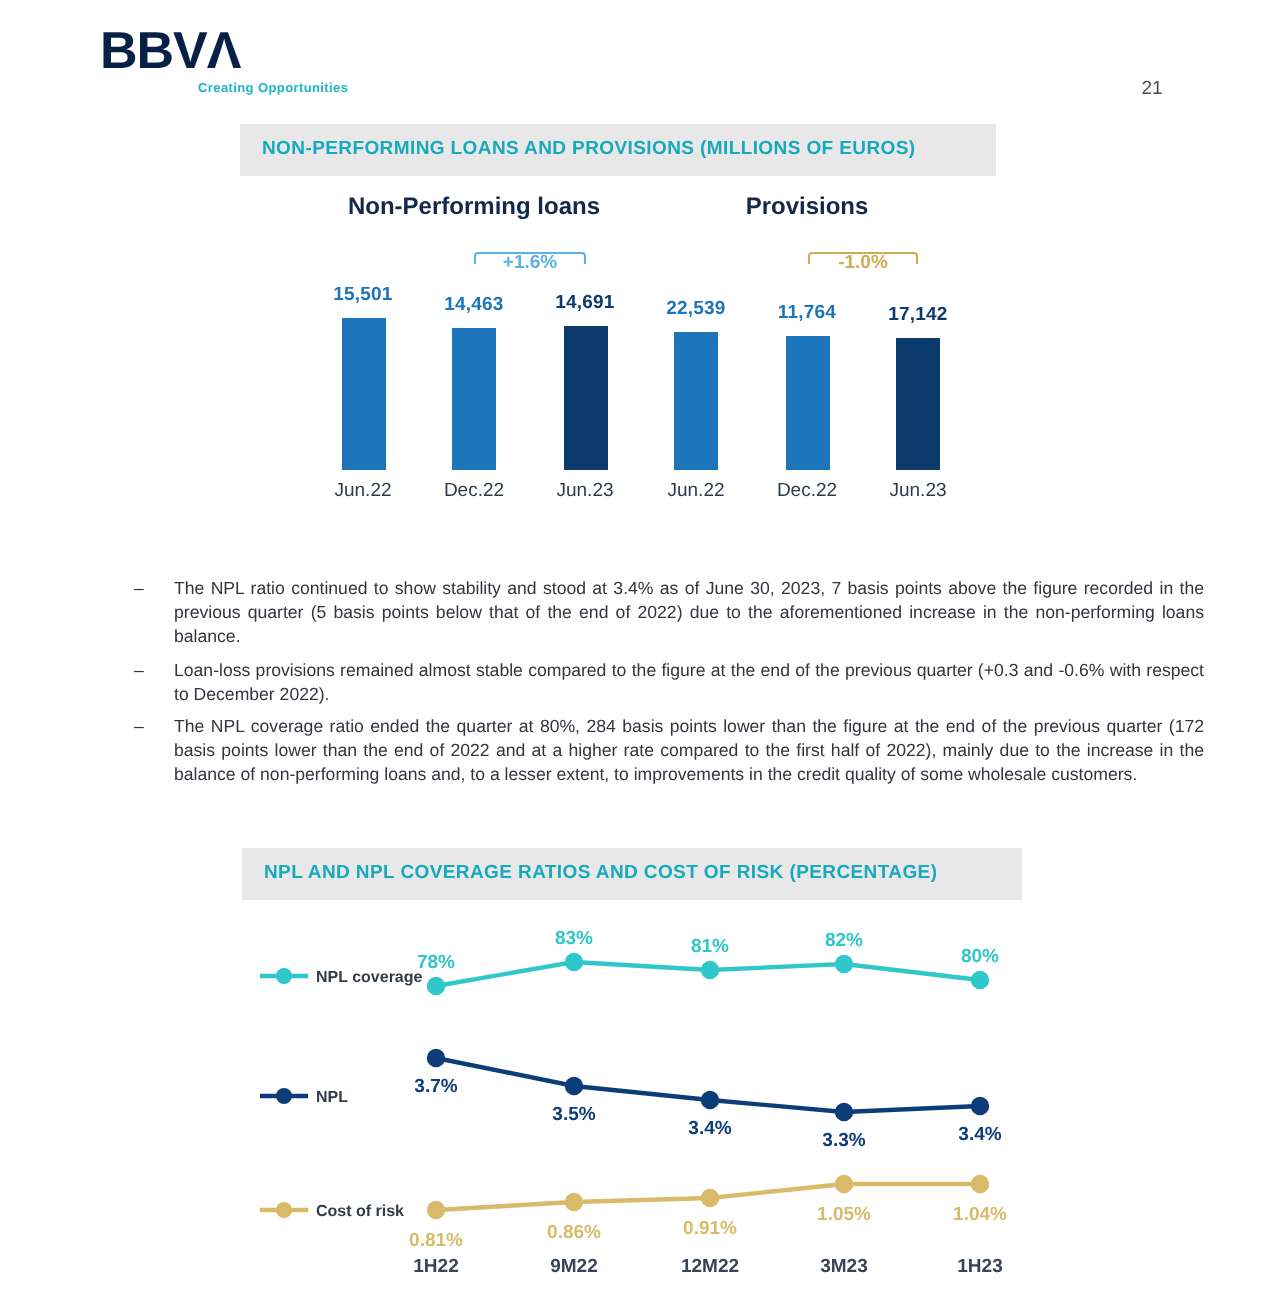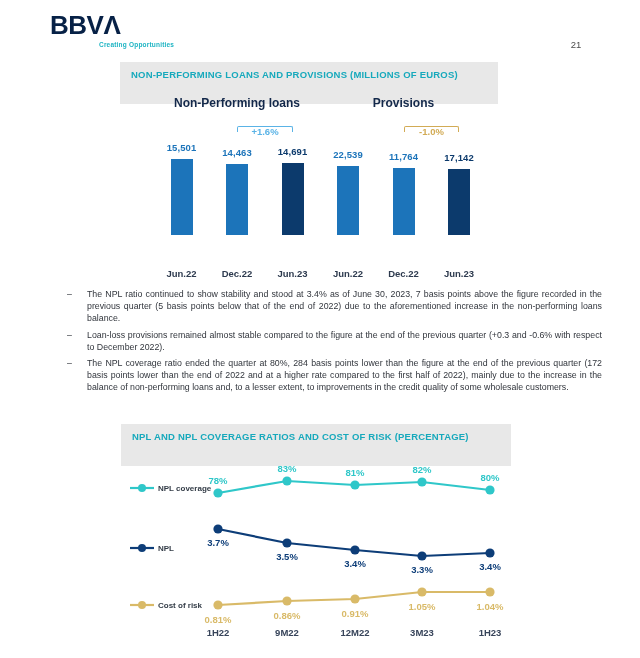--- a/index.html
+++ b/index.html
@@ -10,34 +10,34 @@
   }
   .abs { position:absolute; }
 
   
   .logo { left:50px; top:10px; font-size:26px; font-weight:700; color:#072146; letter-spacing:-0.5px; }
   .tagline { left:99px; top:41px; font-size:6.5px; font-weight:700; color:#1db4c3; letter-spacing:0.2px; }
   .page-num { left:560px; top:39px; width:32px; text-align:center; font-size:9.5px; color:#4c4c4c; }
 
   
   .section-title {
-    background:#e8e8e8; height:42px; line-height:26px; padding-left:11px;
+    background:#e8e8e8; height:26px; line-height:26px; padding-left:11px;
     font-size:9.5px; font-weight:700; color:#17a9bc; letter-spacing:0.2px; white-space:nowrap;
   }
   .title1 { left:120px; top:62px; width:378px; }
   .title2 { left:121px; top:424px; width:390px; }
 
   
   .group-header { top:96px; width:160px; text-align:center; font-size:12px; font-weight:700; color:#13284a; }
   .gh1 { left:157px; } .gh2 { left:323.5px; }
   .annot-label { top:126px; width:56px; text-align:center; font-size:9.5px; font-weight:700; }
   .bracket { top:126px; width:55.5px; height:6px; border-style:solid; border-width:1.5px 1.5px 0 1.5px; border-radius:2px 2px 0 0; }
   .bar { position:absolute; }
   .bar-value { position:absolute; width:50px; text-align:center; font-size:9.5px; font-weight:700; letter-spacing:0.1px; }
-  .bar-xlabel { position:absolute; top:240px; width:50px; text-align:center; font-size:9.5px; font-weight:700; color:#2d3a4e;margin-top:28px; }
+  .bar-xlabel { position:absolute; top:240px; width:50px; text-align:center; font-size:9.5px; font-weight:400; color:#2d3a4e; }
 
   
   .bullets { left:66px; top:288px; width:536px; list-style:none; }
   .bullets li {
     position:relative; padding-left:21px; margin-bottom:4px;
     font-size:8.8px; line-height:12.2px; color:#31353c; text-align:justify;
   }
   .bullets li::before { content:"–"; position:absolute; left:1px; top:0; color:#31353c; }
 
   

